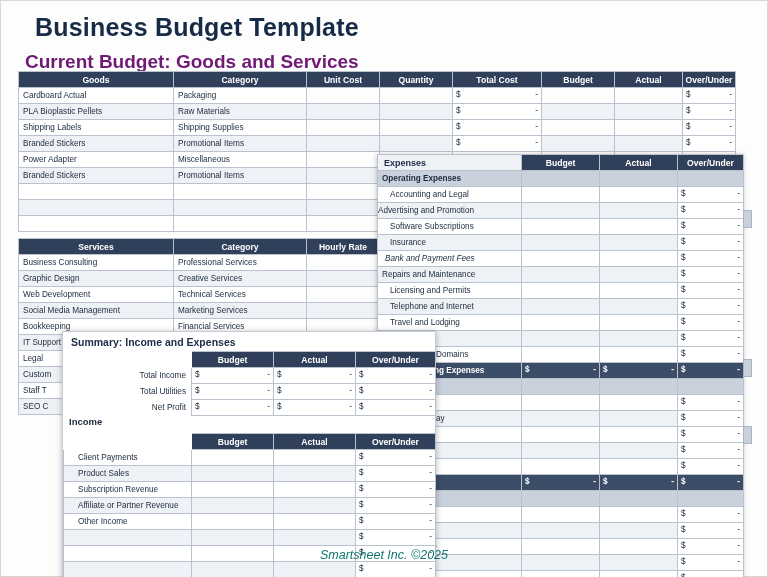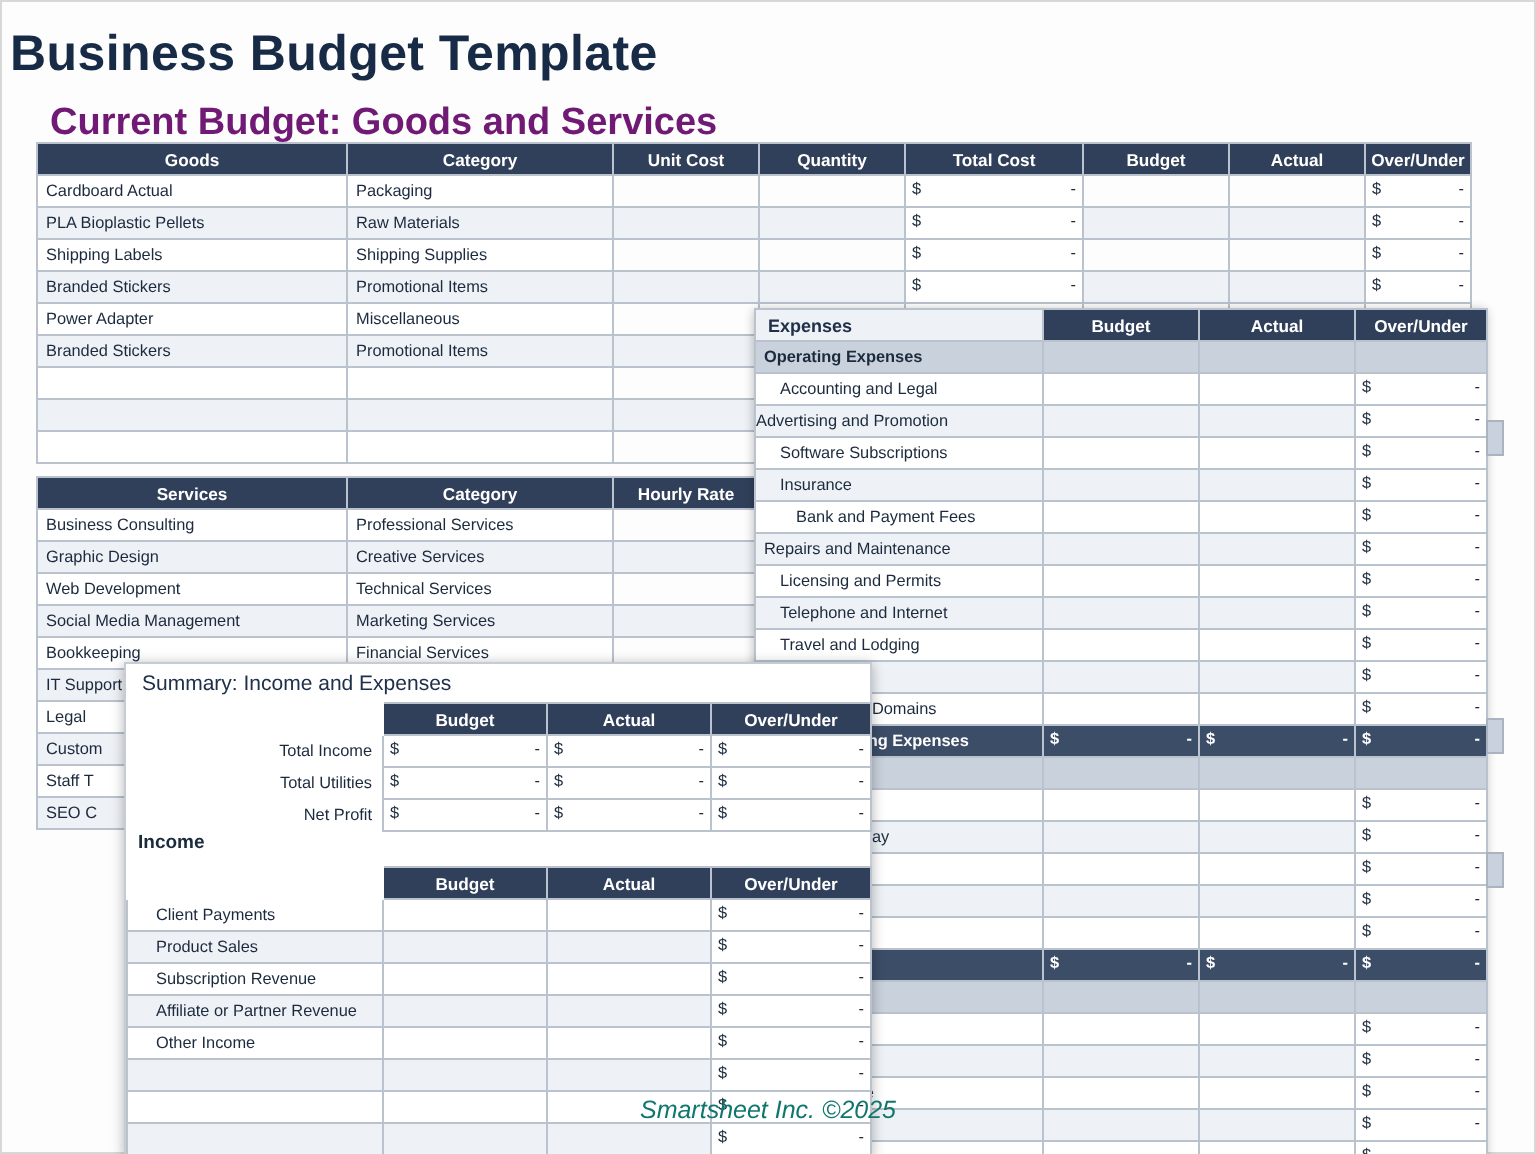--- a/index.html
+++ b/index.html
@@ -19,21 +19,21 @@
     position: absolute;
     inset: 0;
     background: #fdfdfd;
     border: 1px solid #d8d8d8;
     box-sizing: border-box;
   }
 
   
   .doc-title {
     position: absolute;
-    left: 4px;
+    left: 34px;
     top: 12px;
     font-size: 25px;
     font-weight: bold;
     color: #172b47;
     letter-spacing: .2px;
   }
   .doc-subtitle {
     position: absolute;
     left: 24px;
     top: 50px;
@@ -148,21 +148,21 @@
     left: 61px;
     top: 330px;
     width: 374px;
     background: #ffffff;
     box-shadow: 0 1px 6px rgba(0,0,0,.3);
     border: 1px solid #c5ccd6;
     box-sizing: border-box;
   }
   #summary-panel .panel-title {
     font-size: 10.5px;
-    font-weight: normal;
+    font-weight: bold;
     color: #20304a;
     padding: 4px 0 3px 8px;
     background: #ffffff;
   }
   #summary-panel table { width: 100%; }
   .rlabel {
     text-align: right;
     padding-right: 5px;
     background: #ffffff;
   }
@@ -598,21 +598,21 @@
           <tr>
             <td class="lbl alt" style="padding-left: 12px;">Insurance</td>
             <td class="alt"></td>
             <td class="alt"></td>
             <td class="money alt">
               <span class="s">$</span>
               <span class="d">-</span>
             </td>
           </tr>
           <tr>
-            <td class="lbl " style="padding-left: 20px;">Bank and Payment Fees</td>
+            <td class="lbl " style="padding-left: 7px; font-style: italic;">Bank and Payment Fees</td>
             <td></td>
             <td></td>
             <td class="money">
               <span class="s">$</span>
               <span class="d">-</span>
             </td>
           </tr>
           <tr>
             <td class="lbl alt" style="">Repairs and Maintenance</td>
             <td class="alt"></td>

